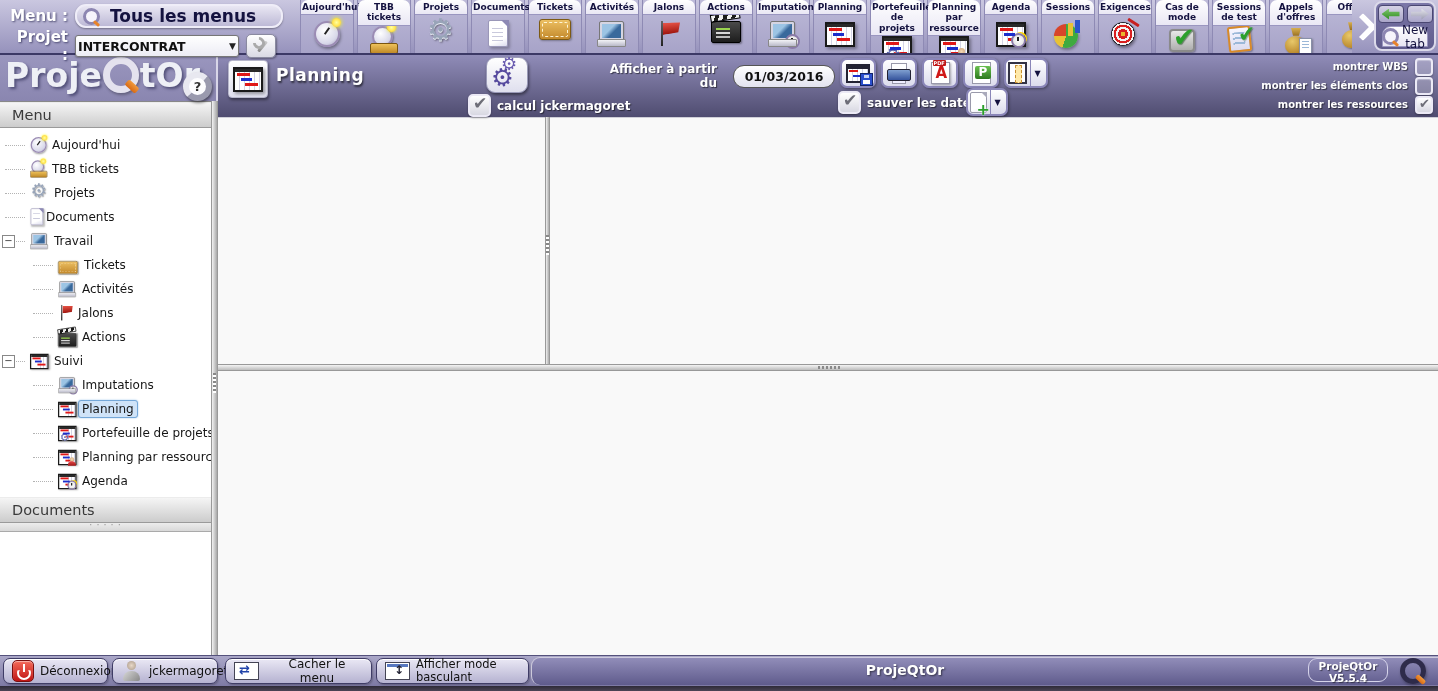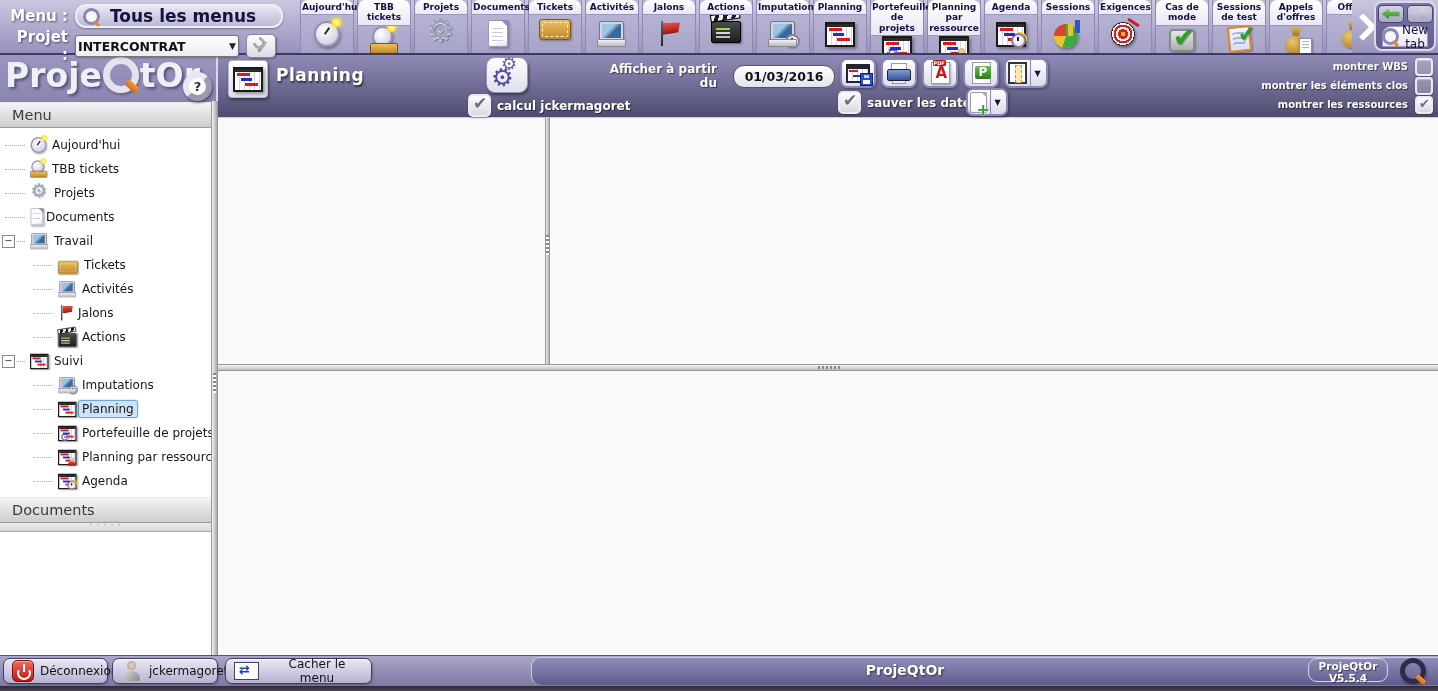--- a/index.html
+++ b/index.html
@@ -733,20 +733,24 @@
       <span>Déconnexion</span>
     </button>
     <button class="sbtn userbtn">
       <span class="ic usericon"></span>
       <span>jckermagoret</span>
     </button>
     <button class="sbtn hidebtn">
       <span class="ic swap"></span>
       <span>Cacher le menu</span>
     </button>
+    <button class="sbtn modebtn">
+      <span class="ic updown"></span>
+      <span>Afficher mode basculant</span>
+    </button>
     <div class="sb-title">ProjeQtOr</div>
     <div class="version">
       <div>ProjeQtOr</div>
       <div>V5.5.4</div>
     </div>
     <span class="qring dark"></span>
   </div>
   <div class="bottomstrip"></div>
 </div>
 

